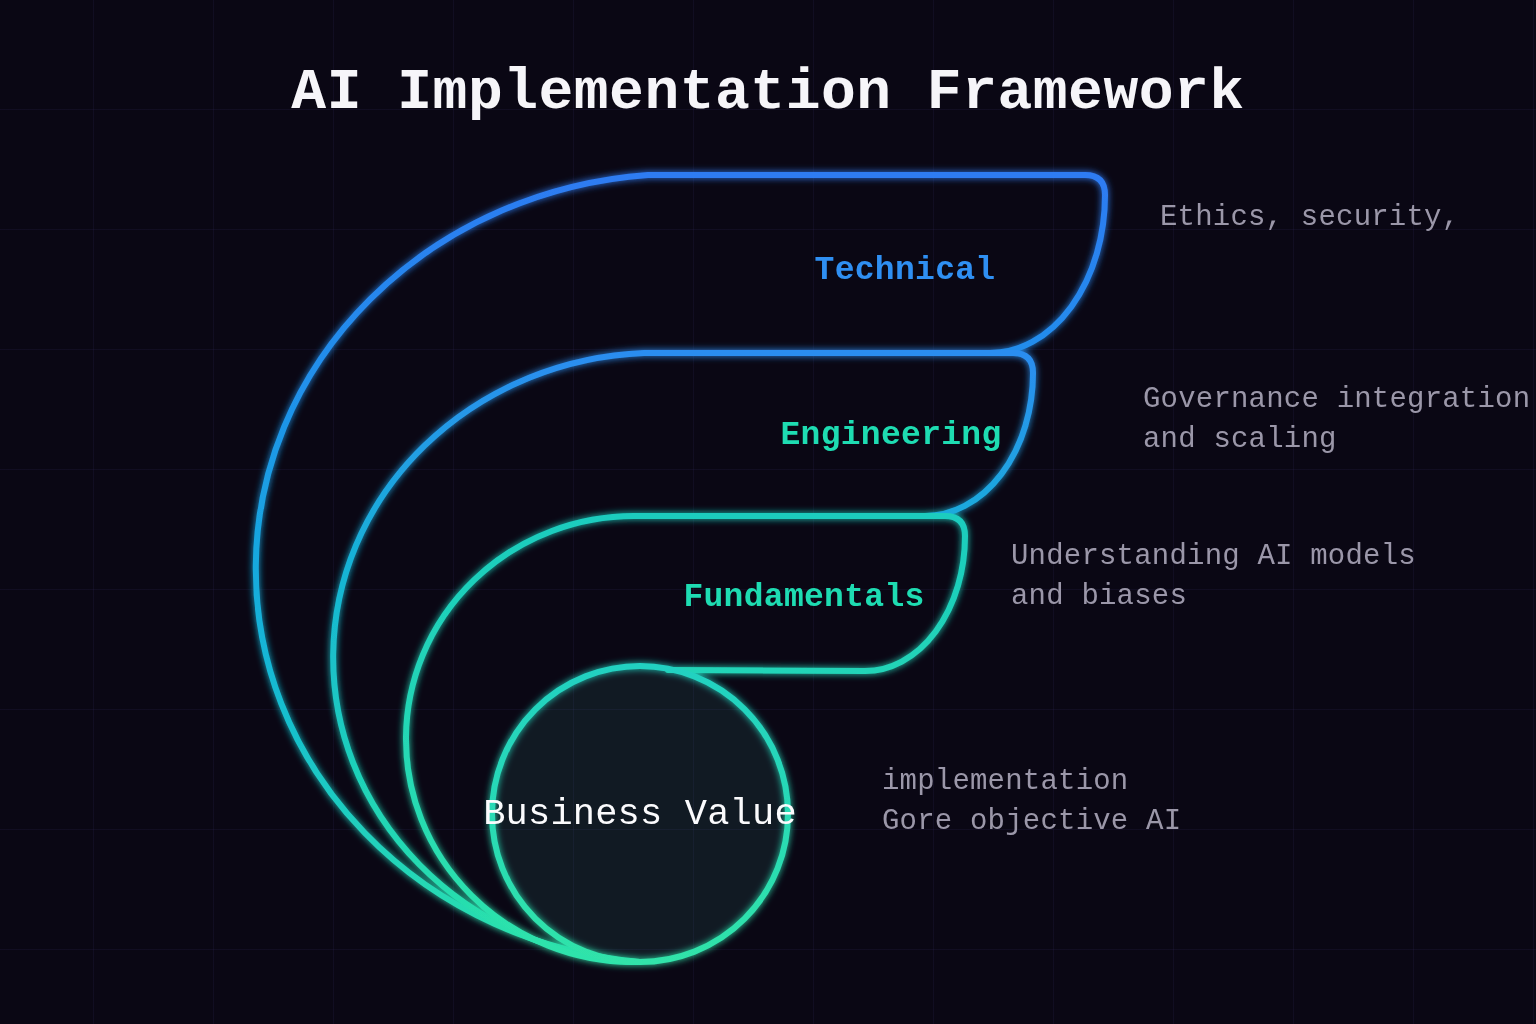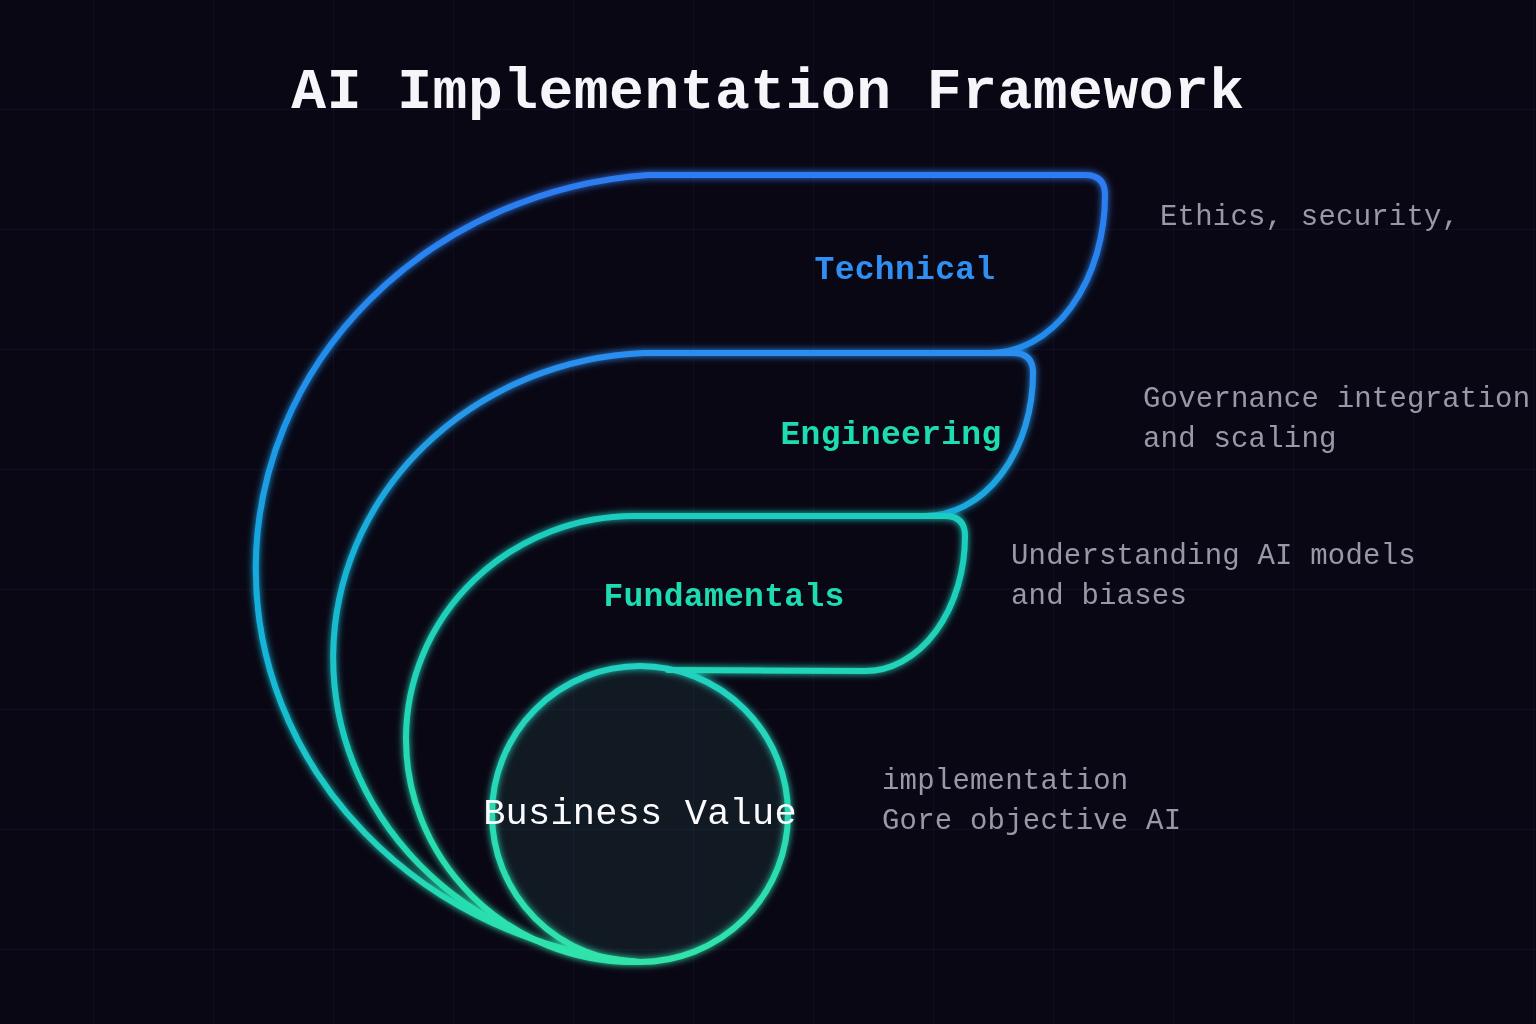--- a/index.html
+++ b/index.html
@@ -21,21 +21,21 @@
     font-size:58px;font-weight:700;letter-spacing:0.5px;
     color:#f6f5f9;margin:0;
   }
   svg.diagram{position:absolute;left:0;top:0;}
   .layer-label{
     position:absolute;transform:translate(-50%,-50%);
     font-size:33px;font-weight:700;letter-spacing:0.3px;white-space:nowrap;
   }
   .label-governance{left:905px;top:270px;color:#2f8ff2;}
   .label-engineering{left:843px;top:435px;color:#1edcb2;margin-left:48px;}
-  .label-fundamentals{left:724px;top:597px;color:#1edcb2;}
+  .label-fundamentals{left:804px;top:597px;color:#1edcb2;}
   .label-business{
     left:640px;top:814px;color:#fbfbfd;
     font-size:37px;font-weight:500;letter-spacing:0.2px;
   }
   .annotation{
     position:absolute;
     color:#9b97a9;font-size:29px;font-weight:400;
     line-height:40px;letter-spacing:0.2px;white-space:nowrap;
   }
   .annotation span{display:block;}

